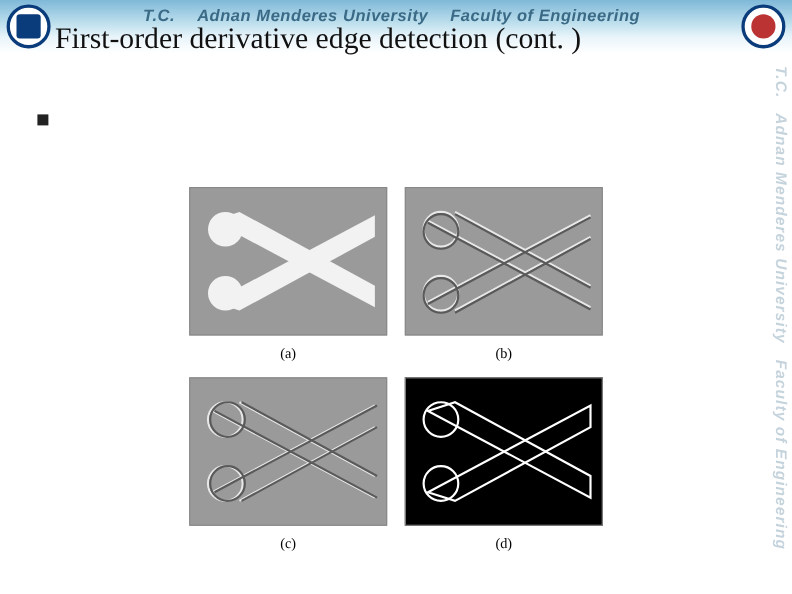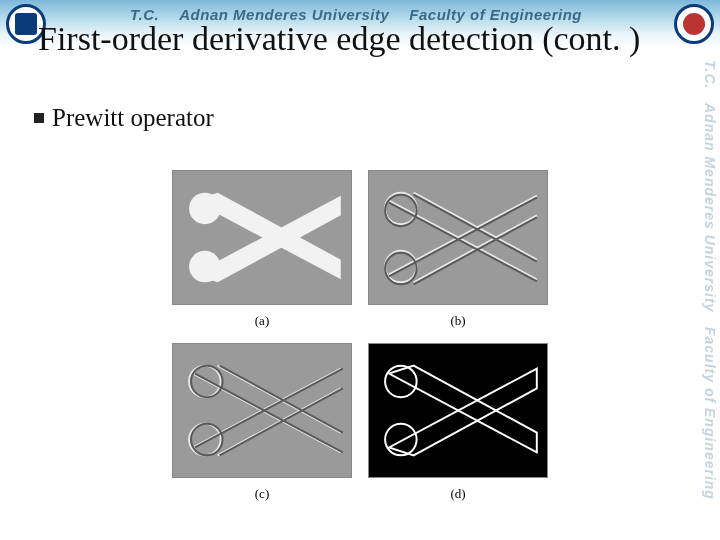--- a/index.html
+++ b/index.html
@@ -44,22 +44,22 @@
     font-weight: 900;
     font-style: italic;
     font-size: 15px;
     letter-spacing: 0.5px;
     display: flex;
     gap: 20px;
   }
   .slide-title {
     position: absolute;
     top: 20px;
-    left: 38px;
-    font-size: 34px;
+    left: 50px;
+    font-size: 27px;
     color: #111;
   }
   .bullet-row {
     position: absolute;
     top: 104px;
     left: 34px;
     display: flex;
     align-items: center;
     gap: 8px;
   }
@@ -138,21 +138,20 @@
     <div class="ring">
         <div class="inner"></div>
       </div>
   </div>
 </div>
 
 <div class="slide-title">First-order derivative edge detection (cont. )</div>
 
 <div class="bullet-row">
   <span class="sq"></span>
-  <span class="txt">Prewitt operator</span>
 </div>
 
 <div class="figure-area">
   <div class="grid2">
 
     <div class="panel bg-gray">
       <svg viewBox="0 0 180 135">
         <g fill="#f2f2f2">
           <path d="M20 30 L170 110 L170 90 L45 22 Z"></path>
           <path d="M20 105 L170 25 L170 45 L45 113 Z"></path>

